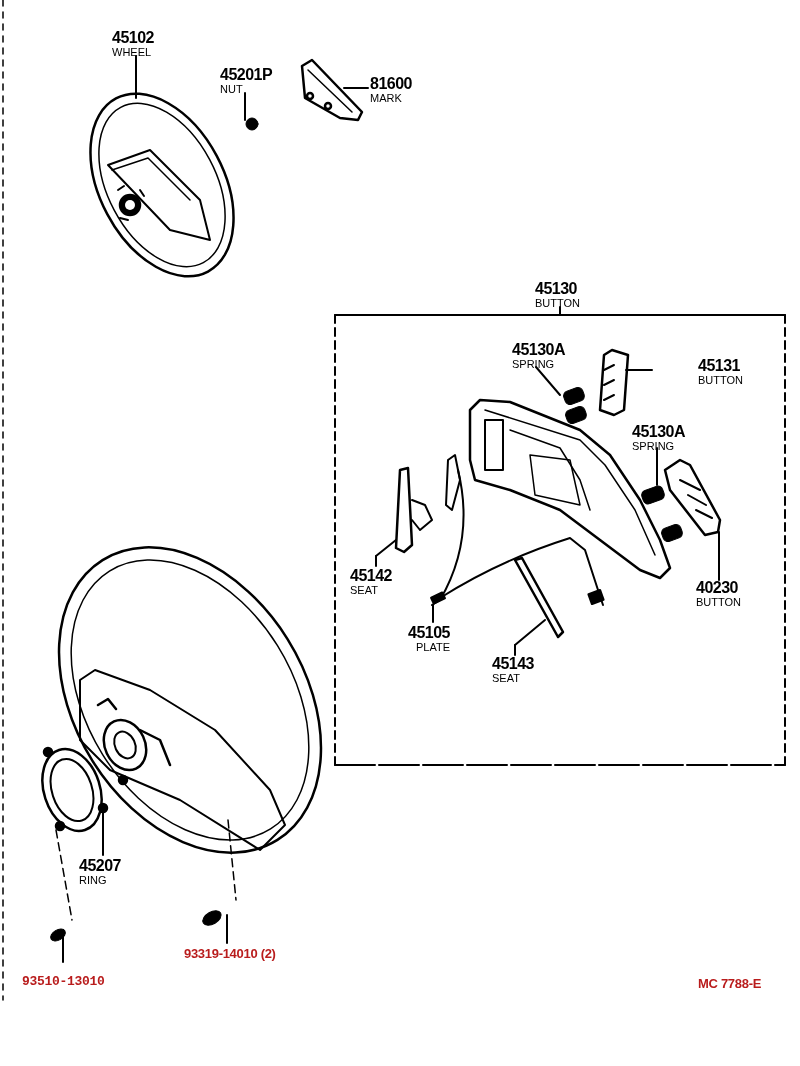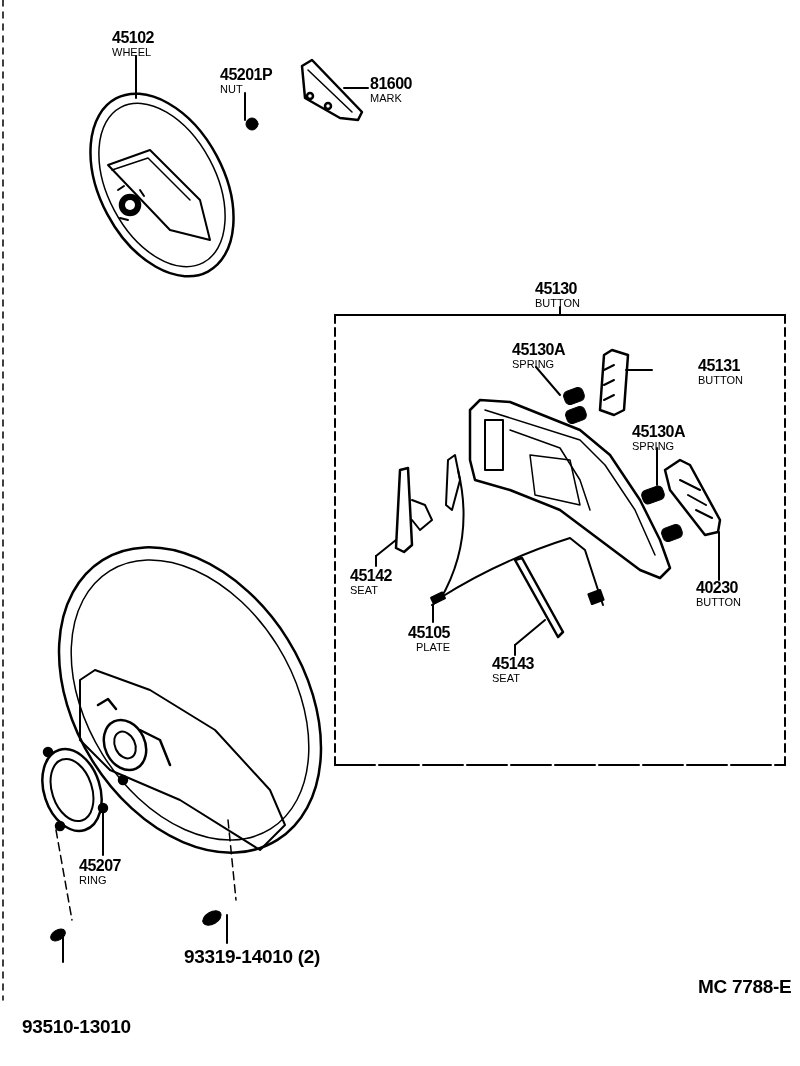--- a/index.html
+++ b/index.html
@@ -1,21 +1,21 @@
 <!DOCTYPE html>
 <html><head>
 <meta charset="utf-8">
 <style>
   html, body { margin:0; padding:0; background:#ffffff; }
   body { width:800px; height:1066px; position:relative; overflow:hidden; font-family:"Liberation Sans", sans-serif; }
   #canvas { position:absolute; left:0; top:0; width:800px; height:1066px; }
   .lbl { position:absolute; color:#000; line-height:1; }
   .num { font-weight:bold; font-size:16px; letter-spacing:-0.5px; display:block; }
   .name { font-weight:normal; font-size:11px; display:block; margin-top:1px; }
-  .pn { font-weight:bold; font-size:19px; position:absolute; color:#000000; letter-spacing:-0.3px; }
+  .pn { font-weight:bold; font-size:13px; position:absolute; color:#b91c1c; letter-spacing:-0.3px; }
 </style>
 </head>
 <body>
 
 <svg id="canvas" viewBox="0 0 800 1066" xmlns="http://www.w3.org/2000/svg" fill="none" stroke="#000" stroke-linecap="round" stroke-linejoin="round">
 
   <line x1="3" y1="0" x2="3" y2="1000" stroke-width="1.5" stroke-dasharray="6 6"></line>
 
   <g stroke-width="2.5">
     <ellipse cx="162" cy="185" rx="62" ry="98" transform="rotate(-28 162 185)"></ellipse>
@@ -171,15 +171,15 @@
 </div>
 <div class="lbl" style="left:492px;top:656px;">
   <span class="num">45143</span>
   <span class="name">SEAT</span>
 </div>
 <div class="lbl" style="left:79px;top:858px;">
   <span class="num">45207</span>
   <span class="name">RING</span>
 </div>
 
-<span class="pn" style="left:22px;top:1016px;">93510-13010</span>
+<span class="pn" style="left:22px;top:974px;font-family:Liberation Mono, monospace;">93510-13010</span>
 <span class="pn" style="left:184px;top:946px;">93319-14010 (2)</span>
 <span class="pn" style="left:698px;top:976px;">MC 7788-E</span>
 
 </body></html>

